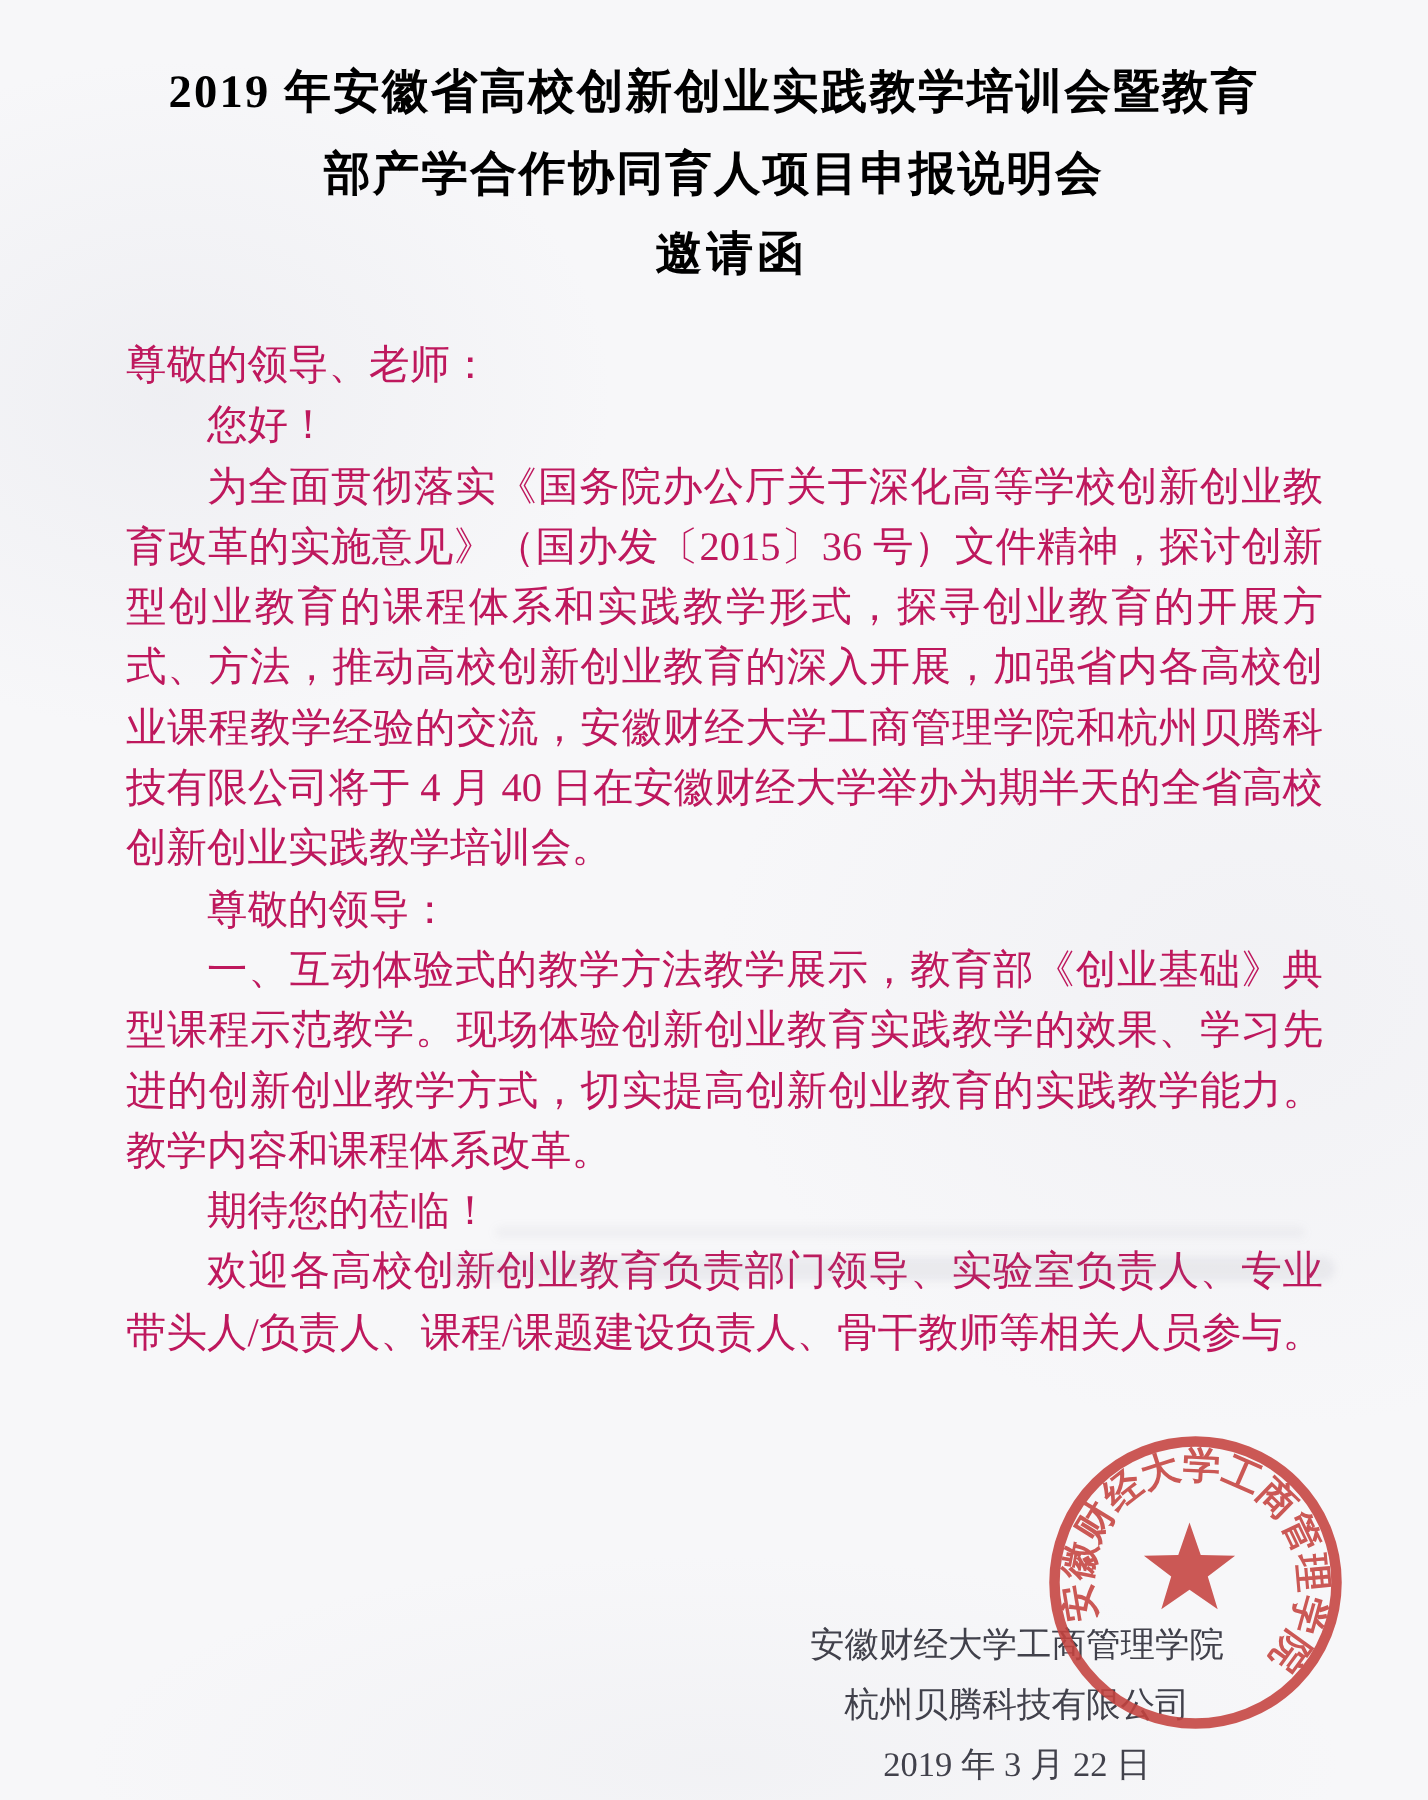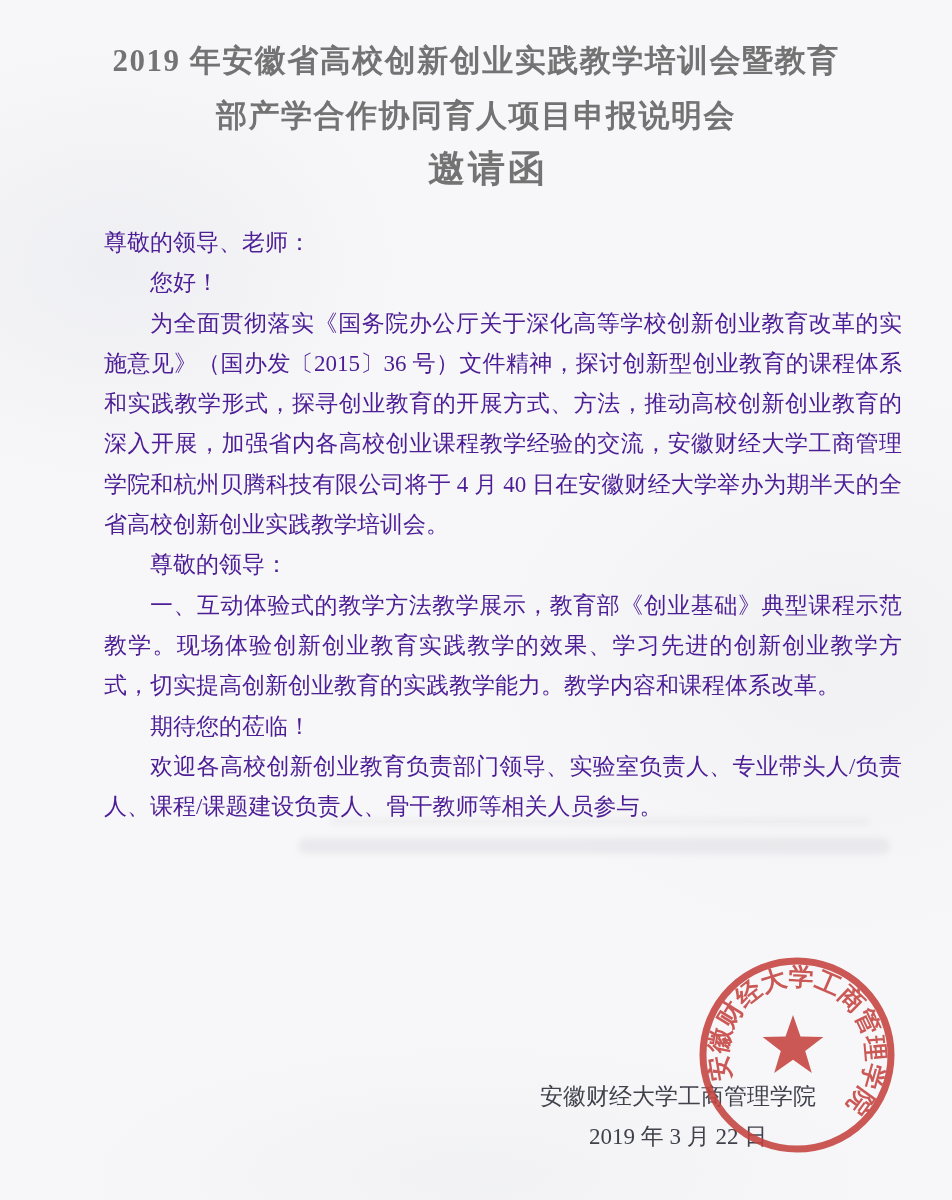--- a/index.html
+++ b/index.html
@@ -13,43 +13,43 @@
       radial-gradient(ellipse 520px 420px at 88% 55%, rgba(214,215,224,0.18), transparent 70%),
       radial-gradient(ellipse 600px 200px at 50% 98%, rgba(210,212,220,0.15), transparent 70%),
       #f7f7f9;
   }
   .page { position: absolute; inset: 0; }
 
   .title-block {
     position: absolute;
     top: 33px; left: 0; width: 952px;
     text-align: center;
-    color: #737373;
+    color: #000000;
   }
   .title-line {
     font-size: 31px;
     font-weight: 700;
     line-height: 55px;
     letter-spacing: 1.5px;
   }
   .subtitle {
-    font-size: 37px;
+    font-size: 31px;
     font-weight: 700;
     line-height: 52px;
     letter-spacing: 3px;
     margin-top: 0px;
     padding-left: 24px;
   }
 
   .letter-body {
     position: absolute;
-    top: 223px; left: 104px; width: 798px;
-    font-size: 23px;
+    top: 223px; left: 84px; width: 798px;
+    font-size: 27px;
     line-height: 40.3px;
-    color: #4c1d95;
+    color: #be185d;
     text-align: justify;
   }
   .letter-body p { margin: 0; }
   .letter-body p.indent { text-indent: 2em; }
 
   .signature {
     position: absolute;
     top: 1077px; left: 478px; width: 400px;
     text-align: center;
     font-size: 23px;
@@ -98,20 +98,21 @@
     <p class="indent">一、互动体验式的教学方法教学展示，教育部《创业基础》典型课程示范教学。现场体验创新创业教育实践教学的效果、学习先进的创新创业教学方式，切实提高创新创业教育的实践教学能力。教学内容和课程体系改革。</p>
     <p class="indent">期待您的莅临！</p>
     <p class="indent">欢迎各高校创新创业教育负责部门领导、实验室负责人、专业带头人/负责人、课程/课题建设负责人、骨干教师等相关人员参与。</p>
   </section>
 
   <div class="ghost ghost-2"></div>
   <div class="ghost ghost-1"></div>
 
   <aside class="signature">
     <div>安徽财经大学工商管理学院</div>
+    <div>杭州贝腾科技有限公司</div>
     <div>2019 年 3 月 22 日</div>
   </aside>
 
   <svg class="seal" viewBox="0 0 220 220" aria-hidden="true">
     <circle cx="109" cy="107" r="94" fill="none" stroke="#c5433f" stroke-width="7"></circle>
     <polygon fill="#c5433f" points="105,67 112.5,88.6 135.4,89.1 117.2,103 123.8,124.9 105,111.8 86.2,124.9 92.8,103 74.6,89.1 97.5,88.6"></polygon>
     <path id="sealArc" d="M 43 131 A 70 70 0 1 1 154 161" fill="none"></path>
     <text>
       <textPath href="#sealArc" startOffset="0" textLength="300" lengthAdjust="spacing">安徽财经大学工商管理学院</textPath>
     </text>

